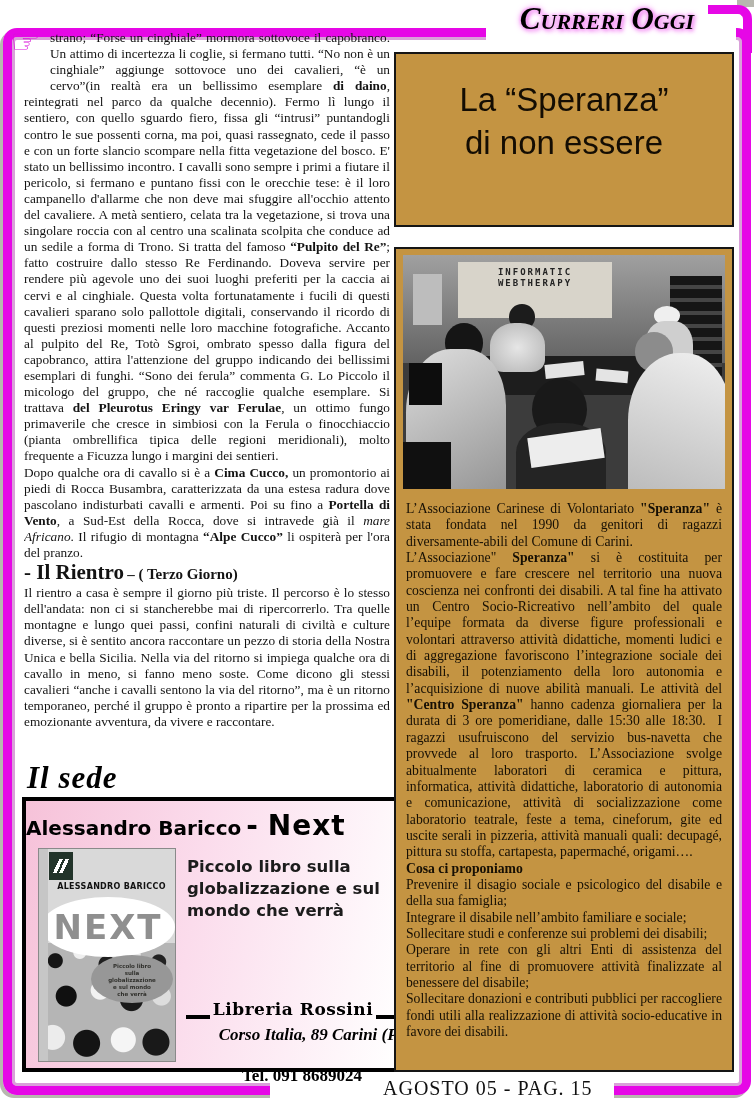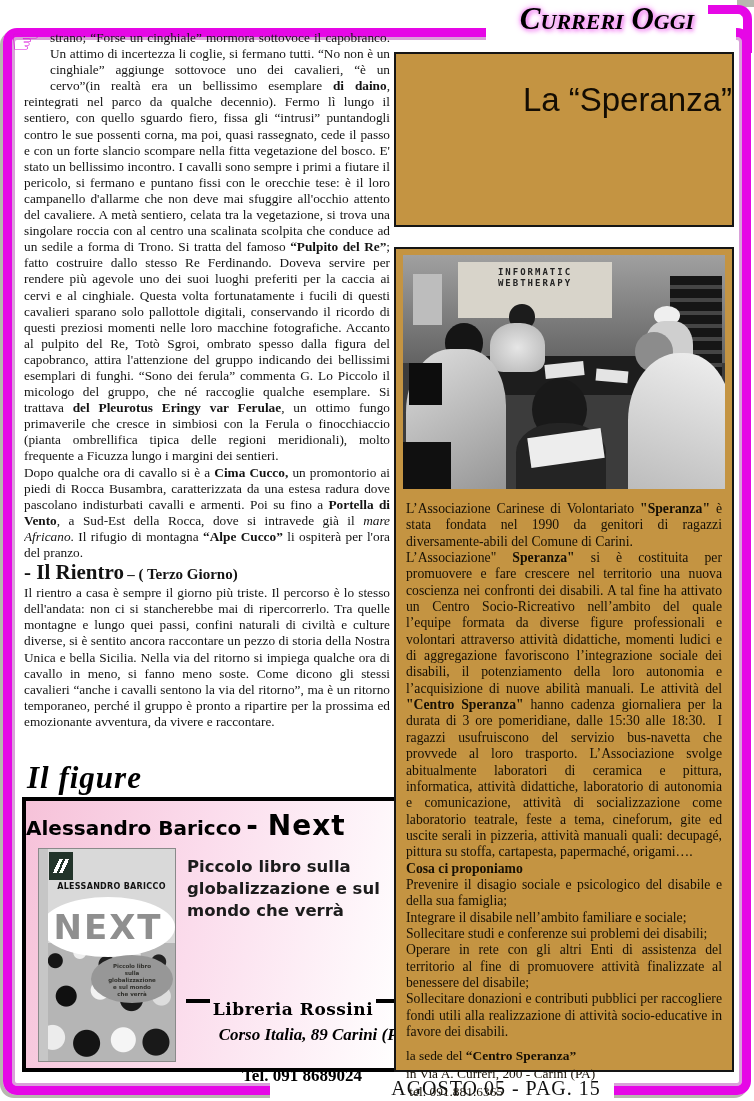--- a/index.html
+++ b/index.html
@@ -16,21 +16,21 @@
          border-top:9px solid #e607e6;border-right:9px solid #e607e6;
          border-top-right-radius:14px;z-index:3;}
   .corner-junk{position:absolute;left:737px;top:0;width:17px;height:7px;background:#b7b7af;z-index:2;}
   .footer-patch{position:absolute;left:270px;top:1082px;width:344px;height:19px;background:#fff;z-index:2;}
 
   .masthead{position:absolute;left:492px;top:0px;width:230px;height:40px;z-index:4;
       font-family:"Liberation Serif",serif;font-style:italic;font-weight:bold;
       font-variant:small-caps;font-size:31px;line-height:38px;text-align:center;color:#000;
       text-shadow:1px 1px 2px #f9aef9,-1px -1px 2px #f9aef9,0 0 6px #ef6bef,2px 2px 4px #f390f3 ;}
 
-  .page-footer{position:absolute;left:383px;top:1077px;width:226px;z-index:4;text-align:center;
+  .page-footer{position:absolute;left:383px;top:1077px;width:226px;z-index:4;
       font-family:"Liberation Serif",serif;font-size:20px;letter-spacing:1px;color:#111;}
 
   
   .hand{position:absolute;left:10px;top:24px;font-family:"DejaVu Sans",sans-serif;
         font-size:34px;line-height:34px;color:#d911d9;z-index:5;}
   .article{position:absolute;left:24px;top:30px;width:366px;height:747px;overflow:hidden;
         font-size:13.3px;line-height:16.1px;text-align:justify;color:#131313;z-index:4;}
   .article p{margin:0;}
   .indent-spacer{float:left;width:26px;height:50px;}
   .rientro-heading{margin:3px 0 2px 0;}
@@ -77,32 +77,32 @@
       radial-gradient(circle at 68% 48%,#1a1a1a 0 11px,transparent 12px),
       radial-gradient(circle at 90% 45%,#dddddd 0 9px,transparent 10px),
       radial-gradient(circle at 10% 80%,#ececec 0 12px,transparent 13px),
       radial-gradient(circle at 35% 85%,#141414 0 13px,transparent 14px),
       radial-gradient(circle at 62% 82%,#f5f5f5 0 12px,transparent 13px),
       radial-gradient(circle at 86% 84%,#191919 0 13px,transparent 14px),
       #b5b5b5;}
 
   .ad-blurb{position:absolute;left:161px;top:55px;width:205px;
         font-family:"DejaVu Sans",sans-serif;font-weight:bold;font-size:16.5px;line-height:22px;color:#1c1c1c;}
-  .store-row{position:absolute;left:160px;top:198px;width:214px;display:flex;align-items:flex-start;}
+  .store-row{position:absolute;left:160px;top:198px;width:214px;display:flex;align-items:flex-end;}
   .store-line{height:4px;background:#000;flex:1;}
   .store-name{font-family:"DejaVu Serif",serif;font-weight:bold;font-size:17px;white-space:nowrap;
         padding:0 3px;letter-spacing:.5px;}
   .ad-address{position:absolute;left:150px;top:224px;width:224px;text-align:center;
         font-family:"Liberation Serif",serif;font-style:italic;font-weight:bold;font-size:17px;margin-left:28px;}
   .ad-phone{position:absolute;left:164px;top:247px;width:224px;text-align:center;
         font-family:"Liberation Serif",serif;font-weight:bold;font-size:17px;margin-top:18px;}
 
   
   .sp-title{position:absolute;left:394px;top:52px;width:340px;height:175px;z-index:4;
-        background:#c49442;border:2px solid #151515;padding-top:24px;text-align:right;
+        background:#c49442;border:2px solid #151515;padding-top:24px;text-align:center;
         font-family:"Liberation Sans",sans-serif;font-size:33px;line-height:43px;color:#140d03;}
   .sp-panel{position:absolute;left:394px;top:247px;width:340px;height:825px;z-index:4;
         background:#c49442;border:2px solid #151515;}
   .sp-photo{margin:6px auto 0;width:322px;height:234px;background:#3c3c3c;position:relative;overflow:hidden;}
   .ph-wall{position:absolute;left:0;top:0;right:0;height:46%;background:linear-gradient(#a0a0a0,#636363);}
   .ph-poster{position:absolute;left:3%;top:8%;width:9%;height:22%;background:#bdbdbd;}
   .ph-banner{position:absolute;left:17%;top:3%;width:48%;height:24%;background:#d8d4ca;color:#232323;
         font-family:"DejaVu Sans Mono",monospace;font-weight:bold;font-size:9px;line-height:11px;
         letter-spacing:2px;text-align:center;padding-top:5px;}
   .ph-shelf{position:absolute;right:1%;top:9%;width:16%;height:58%;
@@ -133,21 +133,21 @@
 <div class="article">
   <p><span class="indent-spacer"></span><span><span>strano; “Forse un cinghiale” mormora sottovoce il capobranco. Un attimo di incertezza li coglie, si fermano tutti. “No non è un cinghiale” aggiunge sottovoce uno dei cavalieri, “è un cervo”(in realtà era un bellissimo esemplare </span><span class="bold">di daino</span><span>, reintegrati nel parco da qualche decennio). Fermo lì lungo il sentiero, con quello sguardo fiero, fissa gli “intrusi” puntandogli contro le sue possenti corna, ma poi, quasi rassegnato, cede il passo e con un forte slancio scompare nella fitta vegetazione del bosco. E' stato un bellissimo incontro. I cavalli sono sempre i primi a fiutare il pericolo, si fermano e puntano fissi con le orecchie tese: è il loro campanello d'allarme che non deve mai sfuggire all'occhio attento del cavaliere. A metà sentiero, celata tra la vegetazione, si trova una singolare roccia con al centro una scalinata scolpita che conduce ad un sedile a forma di Trono. Si tratta del famoso </span><span class="bold">“Pulpito del Re”</span><span>; fatto costruire dallo stesso Re Ferdinando. Doveva servire per rendere più agevole uno dei suoi luoghi preferiti per la caccia ai cervi e al cinghiale. Questa volta fortunatamente i fucili di questi cavalieri sparano solo pallottole digitali, conservando il ricordo di questi preziosi momenti nelle loro macchine fotografiche. Accanto al pulpito del Re, Totò Sgroi, ombrato spesso dalla figura del capobranco, attira l'attenzione del gruppo indicando dei bellissimi esemplari di funghi.  “Sono dei ferula” commenta G. Lo Piccolo il micologo del gruppo, che né raccoglie qualche esemplare. Si trattava </span><span class="bold">del Pleurotus Eringy var Ferulae</span><span>, un ottimo fungo primaverile che cresce in simbiosi con la Ferula o finocchiaccio (pianta ombrellifica tipica delle regioni meridionali), molto frequente a Ficuzza lungo i margini dei sentieri.</span></span></p>
   <p><span>Dopo qualche ora di cavallo si è a </span><span class="bold">Cima Cucco,</span><span> un promontorio ai piedi di Rocca Busambra, caratterizzata da una estesa radura dove pascolano indisturbati cavalli e armenti. Poi su fino a </span><span class="bold">Portella di Vento</span><span>, a Sud-Est della Rocca, dove si intravede già il </span><span style="font-style: italic;">mare Africano</span><span>. Il rifugio di montagna </span><span class="bold">“Alpe Cucco”</span><span> li  ospiterà per l'ora del pranzo.</span></p>
   <div class="rientro-heading">
     <span class="rientro-main">- Il Rientro</span>
     <span class="rientro-sub">–  ( Terzo Giorno)</span>
   </div>
   <p>Il rientro a casa è sempre il giorno più triste. Il percorso è lo stesso dell'andata: non ci si stancherebbe mai di ripercorrerlo. Tra quelle montagne e lungo quei passi, confini naturali di civiltà e culture diverse, si è sentito ancora raccontare un pezzo di storia della Nostra Unica e bella Sicilia. Nella via del ritorno si impiega qualche ora di cavallo in meno, si fanno meno soste.  Come dicono gli stessi cavalieri “anche i cavalli sentono la via del ritorno”, ma è un ritorno temporaneo, perché il gruppo è pronto a ripartire per la prossima ed emozionante avventura, da vivere e raccontare.</p>
 </div>
 
-<div class="il-libro">Il figure</div>
+<div class="il-libro">Il sede</div>
 <div class="ad-box">
   <div class="ad-header">
     <span class="ad-author">Alessandro Baricco</span>
     <span class="ad-dash"> - </span>
     <span class="ad-title">Next</span>
   </div>
   <div class="cover">
     <div class="cover-crowd"></div>
     <div class="cover-spine"></div>
     <div class="cover-logo">
@@ -168,20 +168,21 @@
     <span class="store-line"></span>
     <span class="store-name">Libreria Rossini</span>
     <span class="store-line"></span>
   </div>
   <div class="ad-address">Corso Italia, 89 Carini (PA)</div>
   <div class="ad-phone">Tel. 091 8689024</div>
 </div>
 
 <div class="sp-title">
   <div>La “Speranza”</div>
+  <div>di non essere</div>
 </div>
 
 <div class="sp-panel">
   <div class="sp-photo">
     <div class="ph-wall"></div>
     <div class="ph-poster"></div>
     <div class="ph-banner">
       <div>INFORMATIC</div>
       <div>WEBTHERAPY</div>
     </div>
@@ -204,16 +205,13 @@
     <div class="ph-chair" style="left:2%;top:46%;width:10%;height:18%;background:#0d0d0d;"></div>
   </div>
   <div class="sp-body"><span>L’Associazione Carinese di Volontariato </span><span class="bold">"Speranza"</span><span> è stata fondata nel 1990 da genitori di ragazzi diversamente-abili del Comune di Carini.
 L’Associazione" </span><span class="bold">Speranza"</span><span> si è costituita per promuovere e fare crescere nel territorio una nuova coscienza nei confronti dei disabili. A tal fine ha attivato un Centro Socio-Ricreativo nell’ambito del quale l’equipe formata da diverse figure professionali e volontari attraverso attività didattiche, momenti ludici e di aggregazione favoriscono l’integrazione sociale dei disabili, il potenziamento della loro autonomia e l’acquisizione di nuove abilità manuali. Le attività del </span><span class="bold">"Centro Speranza"</span><span> hanno cadenza giornaliera per la durata di 3 ore pomeridiane, dalle 15:30 alle 18:30.  I ragazzi usufruiscono del servizio bus-navetta che provvede al loro trasporto. L’Associazione svolge abitualmente laboratori di ceramica e pittura, informatica, attività didattiche, laboratorio di autonomia e comunicazione, attività di socializzazione come laboratorio teatrale, feste a tema, cineforum, gite ed uscite serali in pizzeria, attività manuali quali: decupagé, pittura su stoffa, cartapesta, papermaché, origami….
 </span><span class="bold">Cosa ci proponiamo</span><span>
 Prevenire il disagio sociale e psicologico del disabile e della sua famiglia;
 Integrare il disabile nell’ambito familiare e sociale;
 Sollecitare studi e conferenze sui problemi dei disabili;
 Operare in rete con gli altri Enti di assistenza del territorio al fine di promuovere attività finalizzate al benessere del disabile;
 Sollecitare donazioni e contributi pubblici per raccogliere fondi utili alla realizzazione di attività socio-educative in favore dei disabili.</span></div>
-  <div class="sp-sede"><span>la sede del </span><span class="bold">“Centro Speranza”</span><span>
-in Via A. Curreri, 200 - Carini (PA)
- tel. 091.881.6365</span></div>
 </div>
 
 </body></html>

